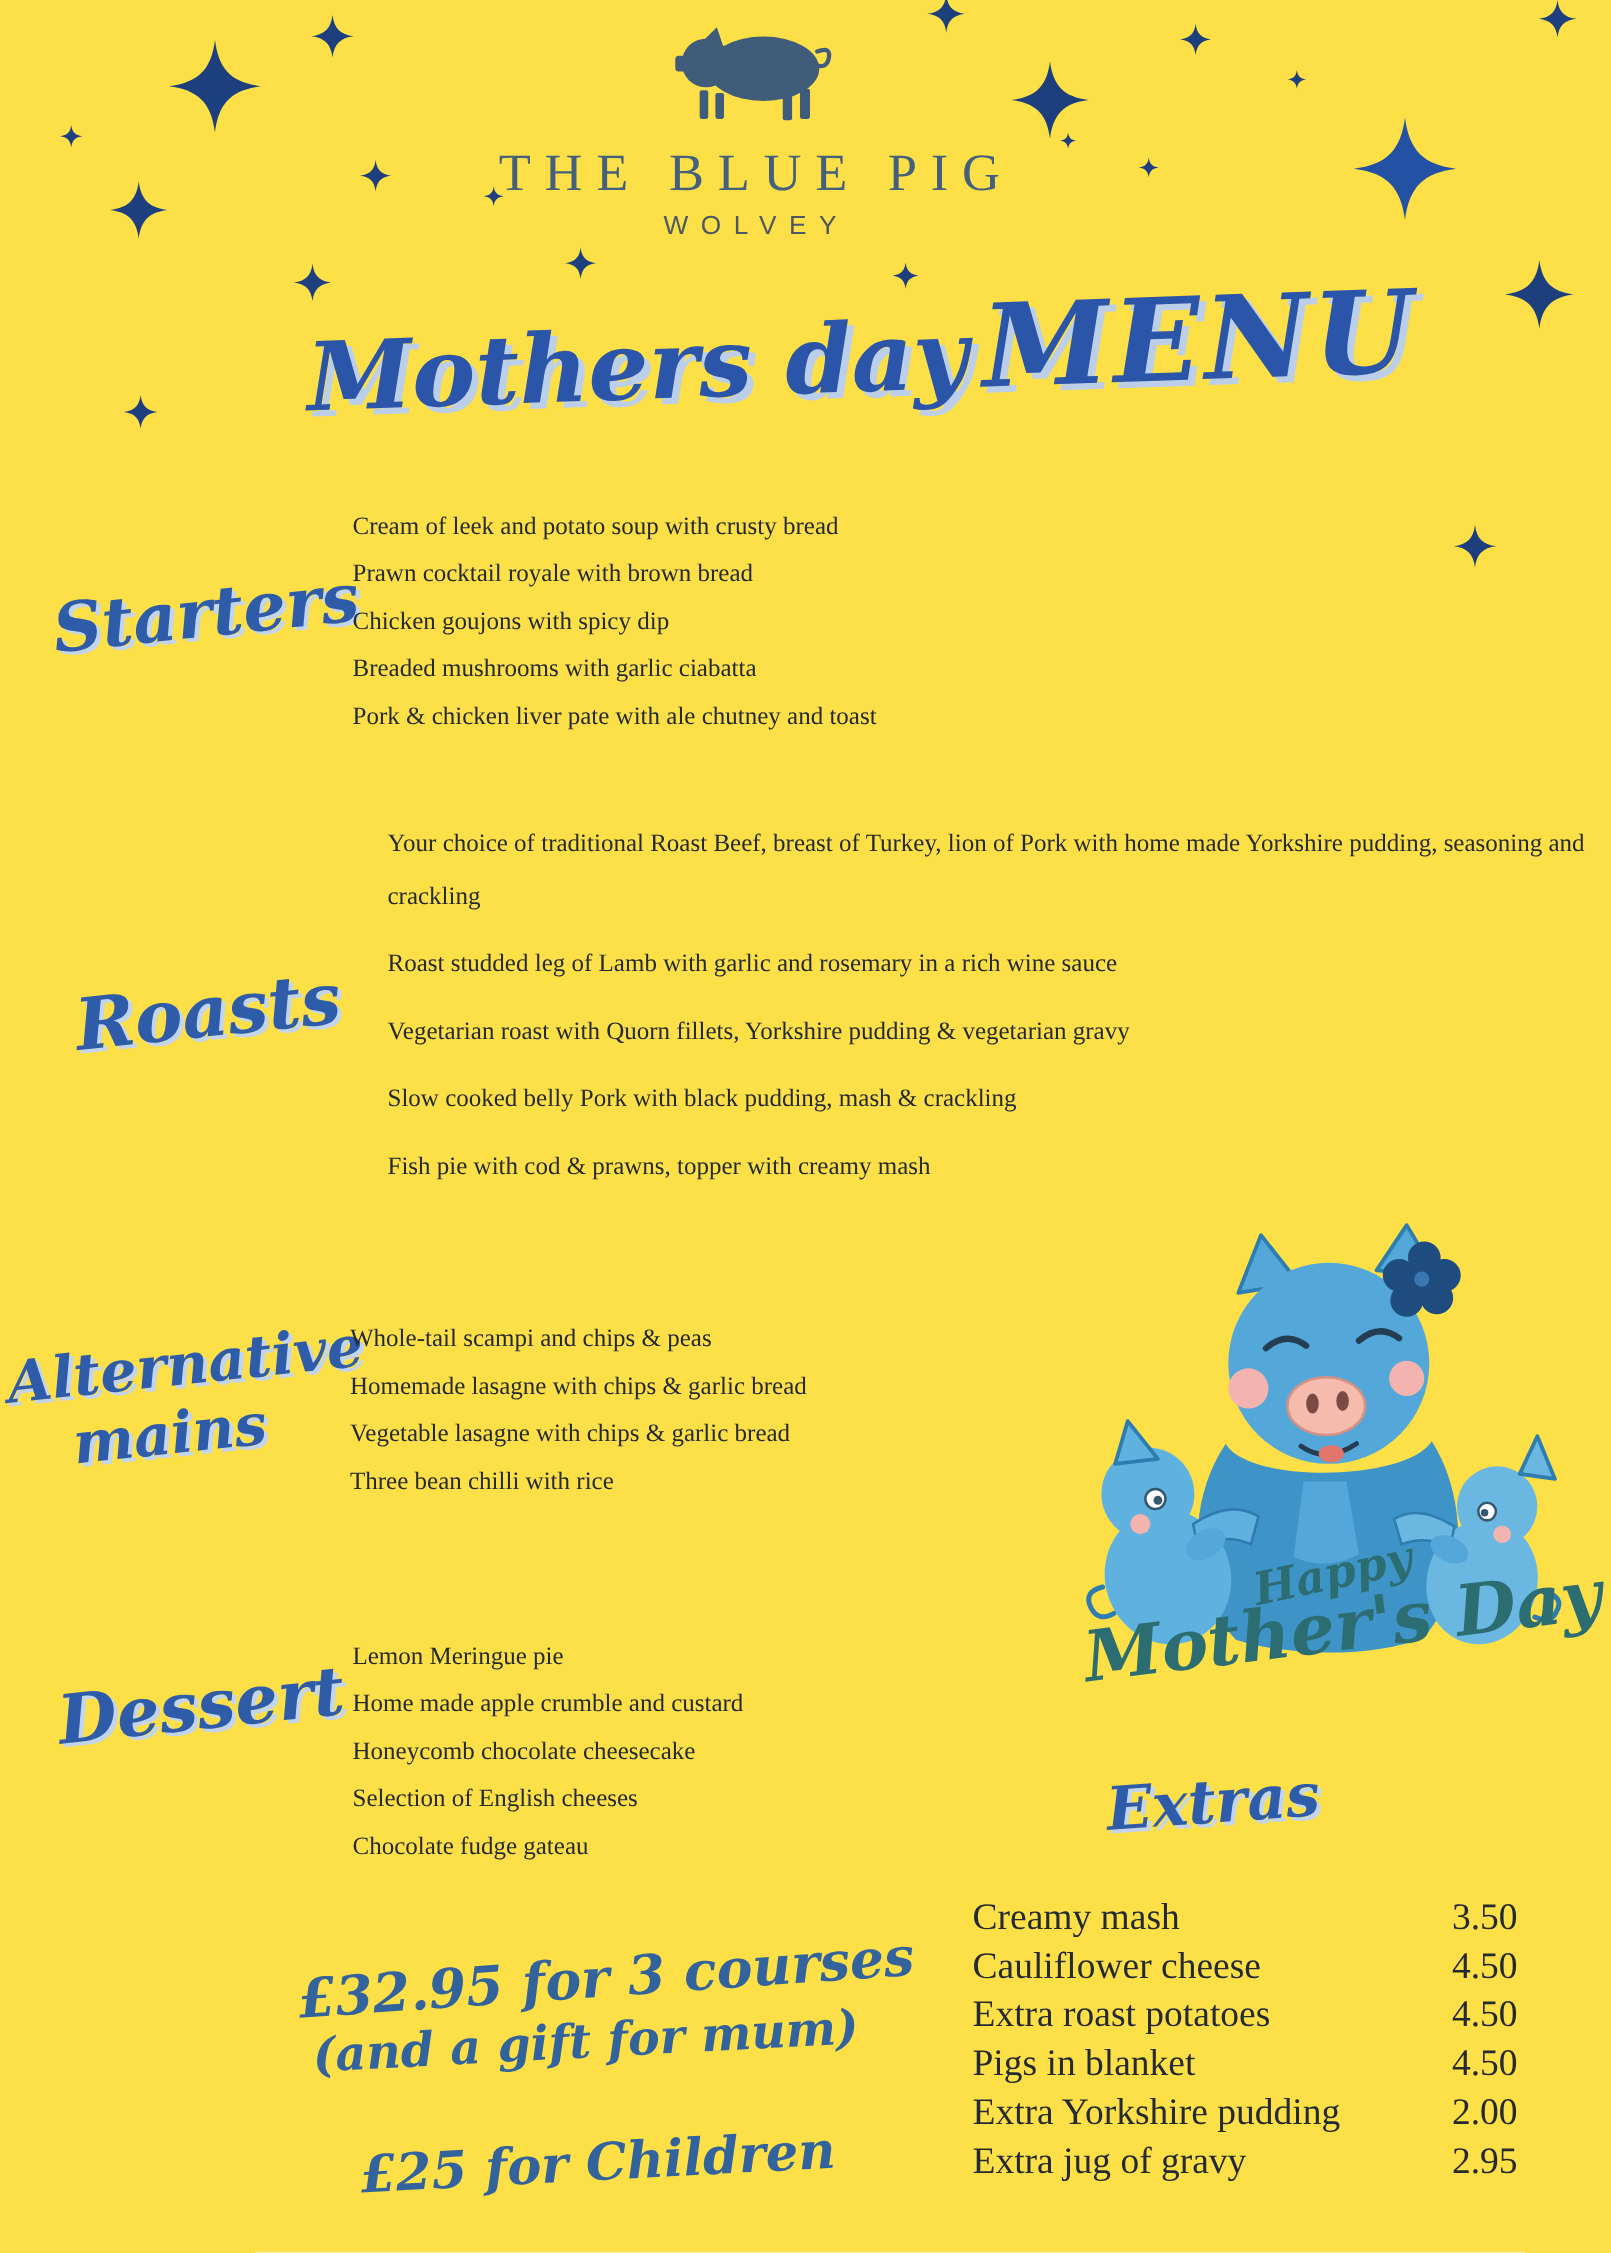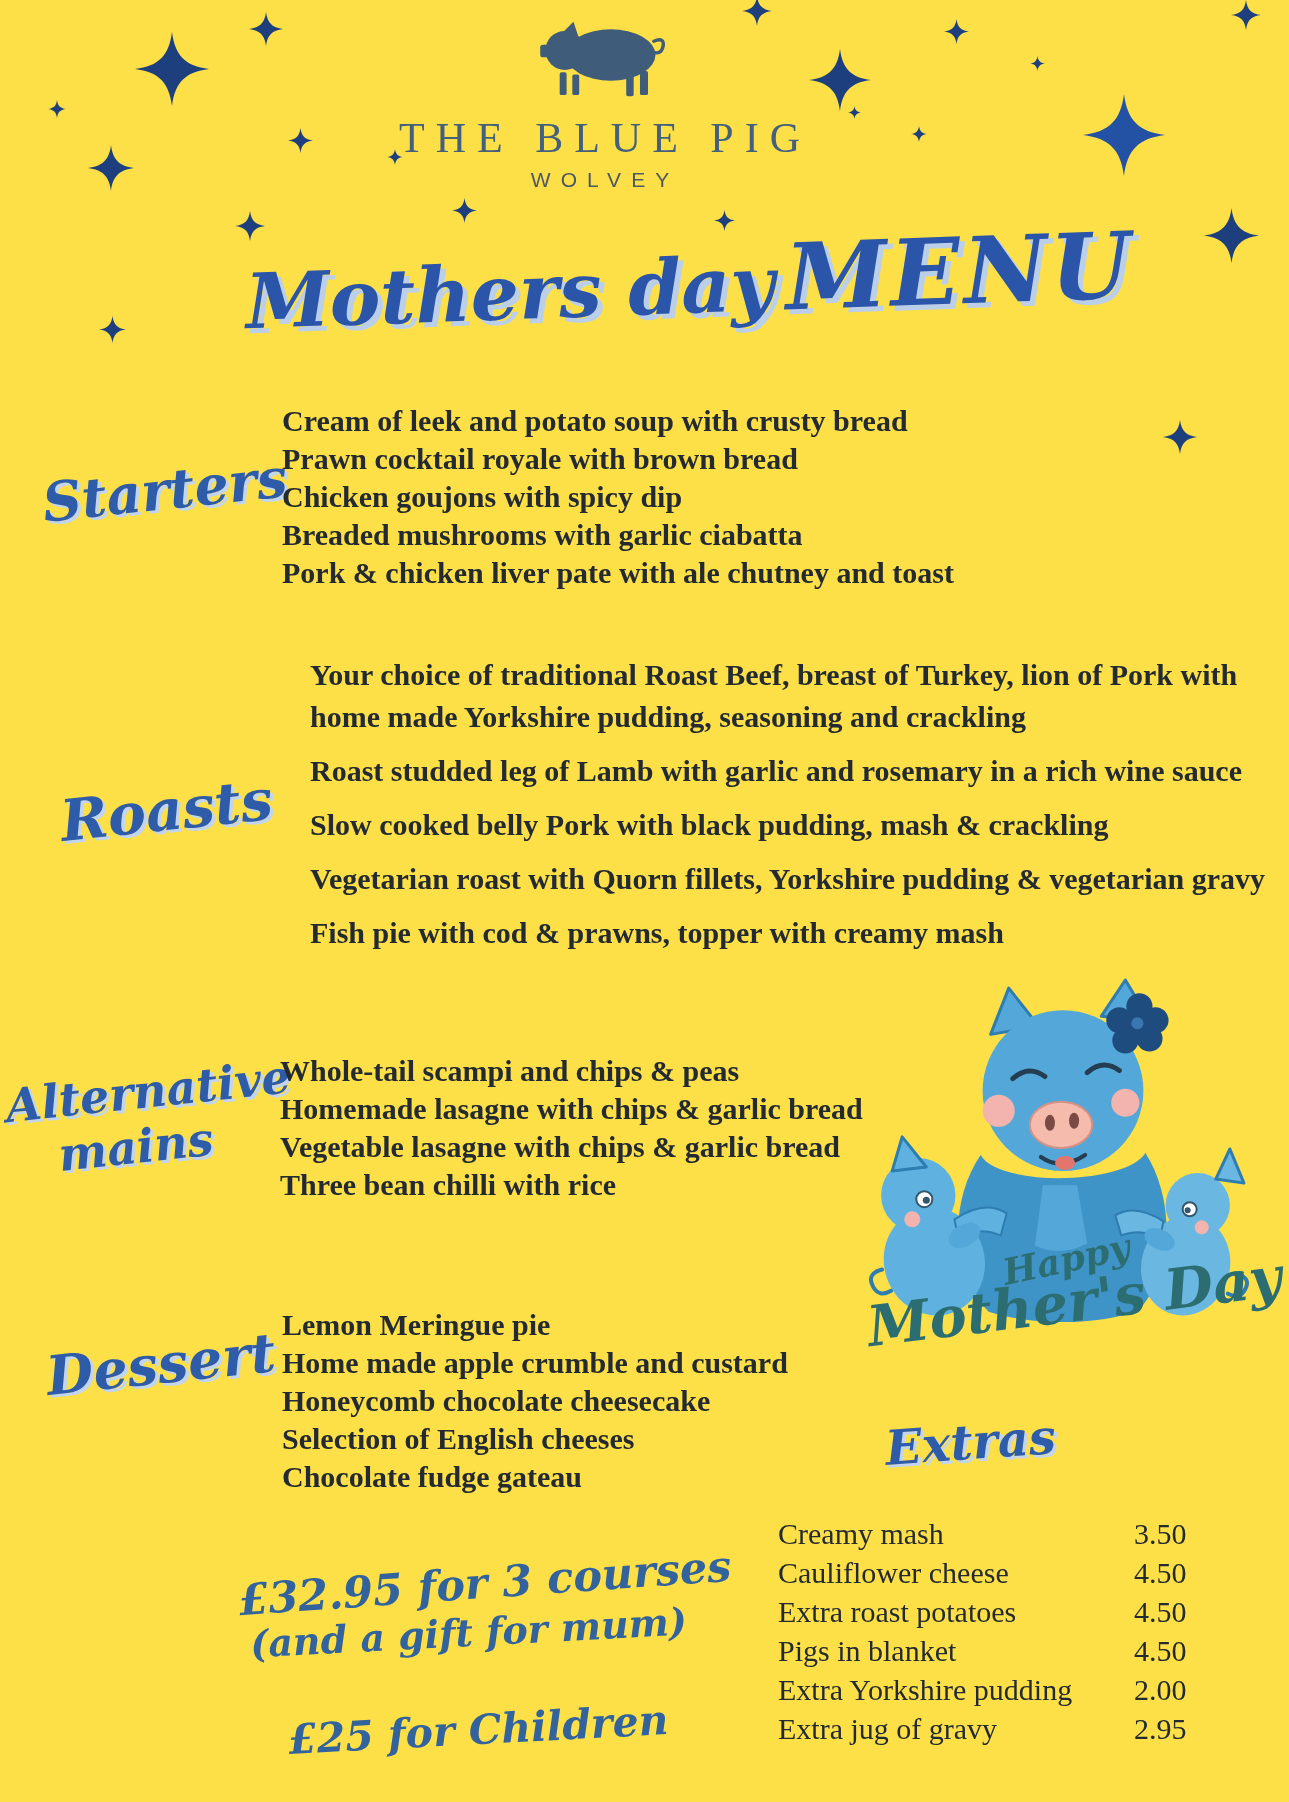--- a/index.html
+++ b/index.html
@@ -29,31 +29,31 @@
                   font-weight:700;color:#2f5ca8;text-shadow:3px 3px 0 #c3d5ed;
                   transform:rotate(-6deg);white-space:nowrap;}
   .h-starters{left:42px;top:458px;font-size:54px;}
   .h-roasts{left:60px;top:776px;font-size:57px;}
   .h-alternative{left:8px;top:1066px;font-size:46px;width:250px;text-align:center;
                  white-space:normal;line-height:54px;}
   .h-dessert{left:46px;top:1332px;font-size:54px;}
   .h-extras{left:885px;top:1414px;font-size:48px;transform:rotate(-4deg);}
 
   
-  .items{position:absolute;font-size:30px;line-height:38px;color:#242a31;font-weight:bold;}
+  .items{position:absolute;font-size:20px;line-height:38px;color:#242a31;}
   .starters-items{left:282px;top:402px;width:780px;}
   .roasts-items{left:282px;top:654px;width:968px;line-height:42px;margin-left:28px;}
   .roasts-items .item{margin-bottom:12px;}
   .alternative-items{left:280px;top:1052px;width:760px;}
   .dessert-items{left:282px;top:1306px;width:700px;}
 
   
   .extras-list{position:absolute;left:778px;top:1514px;width:436px;font-size:30px;line-height:39px;}
   .extras-row{display:flex;justify-content:space-between;gap:18px;}
-  .extras-price{min-width:80px;}
+  .extras-price{text-align:right;min-width:80px;}
 
   
   .script-note{position:absolute;font-family:"DejaVu Serif",serif;font-style:italic;
                font-weight:600;color:#33639c;white-space:nowrap;}
   .note-courses{left:238px;top:1558px;font-size:43px;transform:rotate(-4deg);}
   .note-gift{left:250px;top:1610px;font-size:38px;transform:rotate(-3deg);}
   .note-children{left:288px;top:1706px;font-size:41px;transform:rotate(-3deg);}
 
   
   .pigs-illustration{position:absolute;left:862px;top:972px;width:392px;height:372px;}
@@ -164,22 +164,22 @@
     <div class="item">Prawn cocktail royale with brown bread</div>
     <div class="item">Chicken goujons with spicy dip</div>
     <div class="item">Breaded mushrooms with garlic ciabatta</div>
     <div class="item">Pork &amp; chicken liver pate with ale chutney and toast</div>
   </div>
 
   <div class="script-heading h-roasts">Roasts</div>
   <div class="items roasts-items">
     <div class="item">Your choice of traditional Roast Beef, breast of Turkey, lion of Pork with home made Yorkshire pudding, seasoning and crackling</div>
     <div class="item">Roast studded leg of Lamb with garlic and rosemary in a rich wine sauce</div>
+    <div class="item">Vegetarian roast with Quorn fillets, Yorkshire pudding &amp; vegetarian gravy</div>
     <div class="item">Slow cooked belly Pork with black pudding, mash &amp; crackling</div>
-    <div class="item">Vegetarian roast with Quorn fillets, Yorkshire pudding &amp; vegetarian gravy</div>
     <div class="item">Fish pie with cod &amp; prawns, topper with creamy mash</div>
   </div>
 
   <div class="script-heading h-alternative">
     <div>Alternative</div>
     <div>mains</div>
   </div>
   <div class="items alternative-items">
     <div class="item">Whole-tail scampi and chips &amp; peas</div>
     <div class="item">Homemade lasagne with chips &amp; garlic bread</div>

